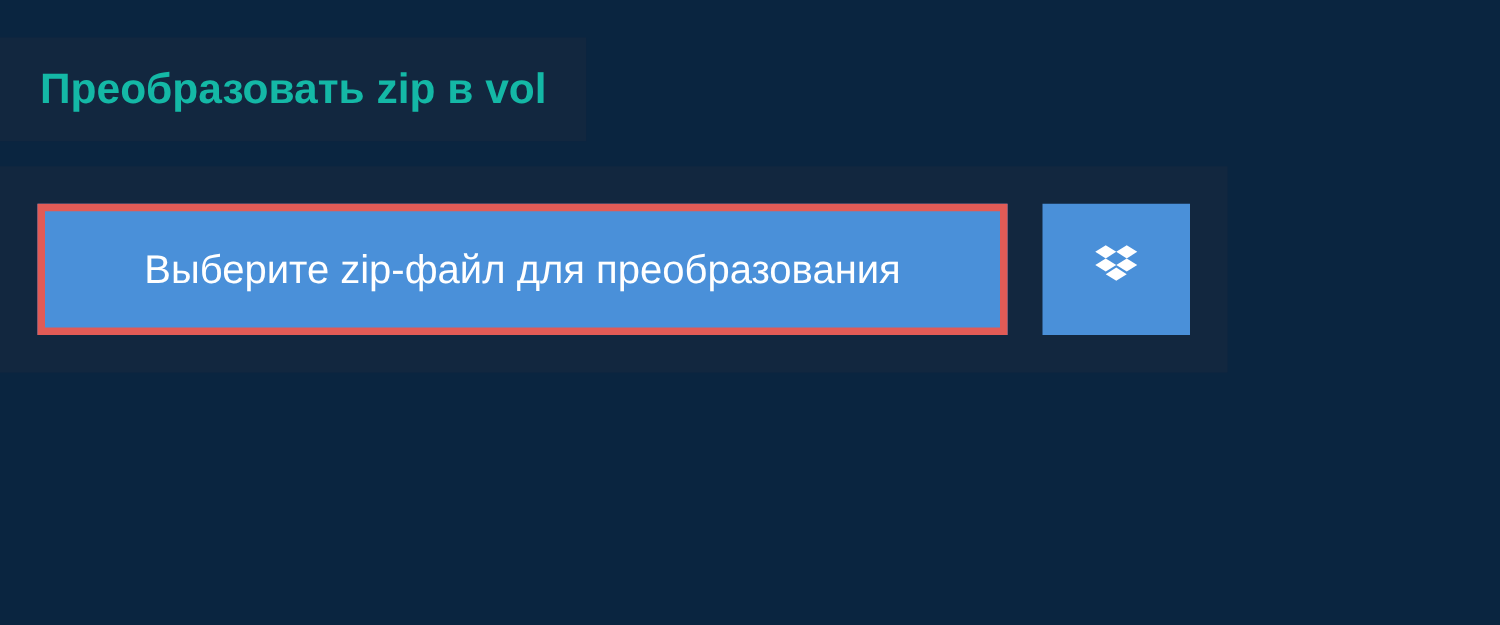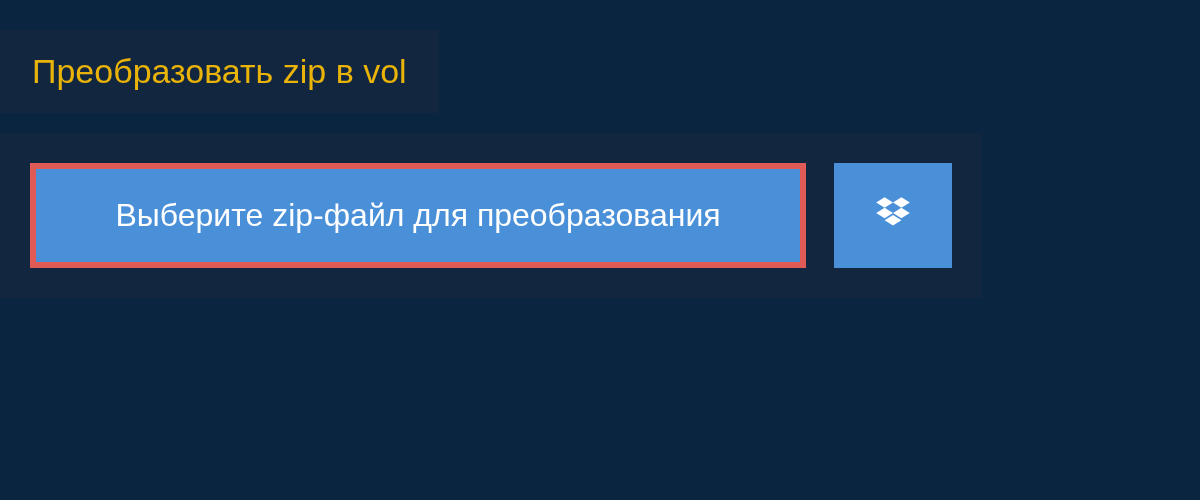--- a/index.html
+++ b/index.html
@@ -15,23 +15,23 @@
       overflow: hidden;
     }
     .tab-header {
       background-color: #12273f;
       display: inline-block;
       padding: 22px 32px;
       margin-top: 30px;
       margin-left: 0;
     }
     .tab-title {
-      color: #eab308;
+      color: #14b8a6;
       font-size: 34px;
-      font-weight: 400;
+      font-weight: 700;
       text-align: right;
     }
     .content-panel {
       background-color: #12273f;
       margin-top: 20px;
       padding: 30px;
       width: 982px;
     }
     .button-row {
       display: flex;

